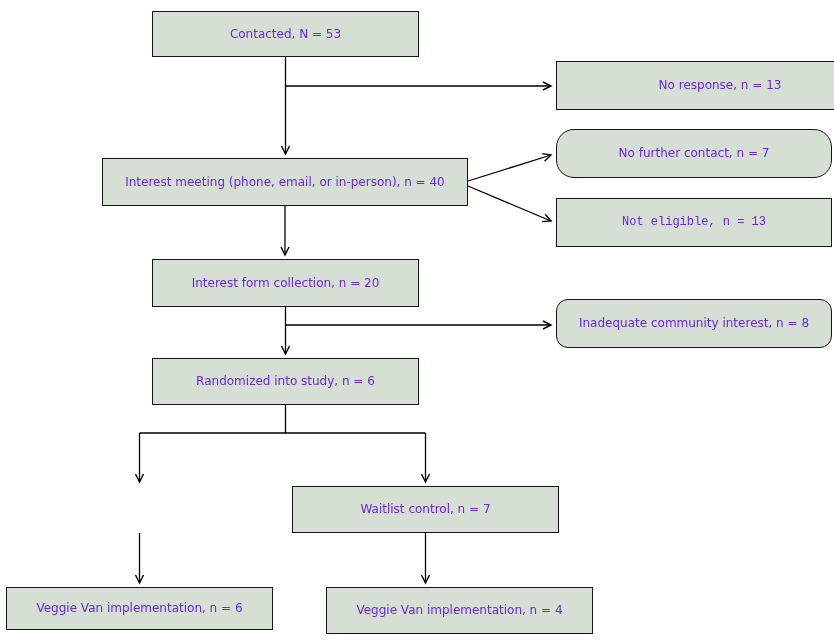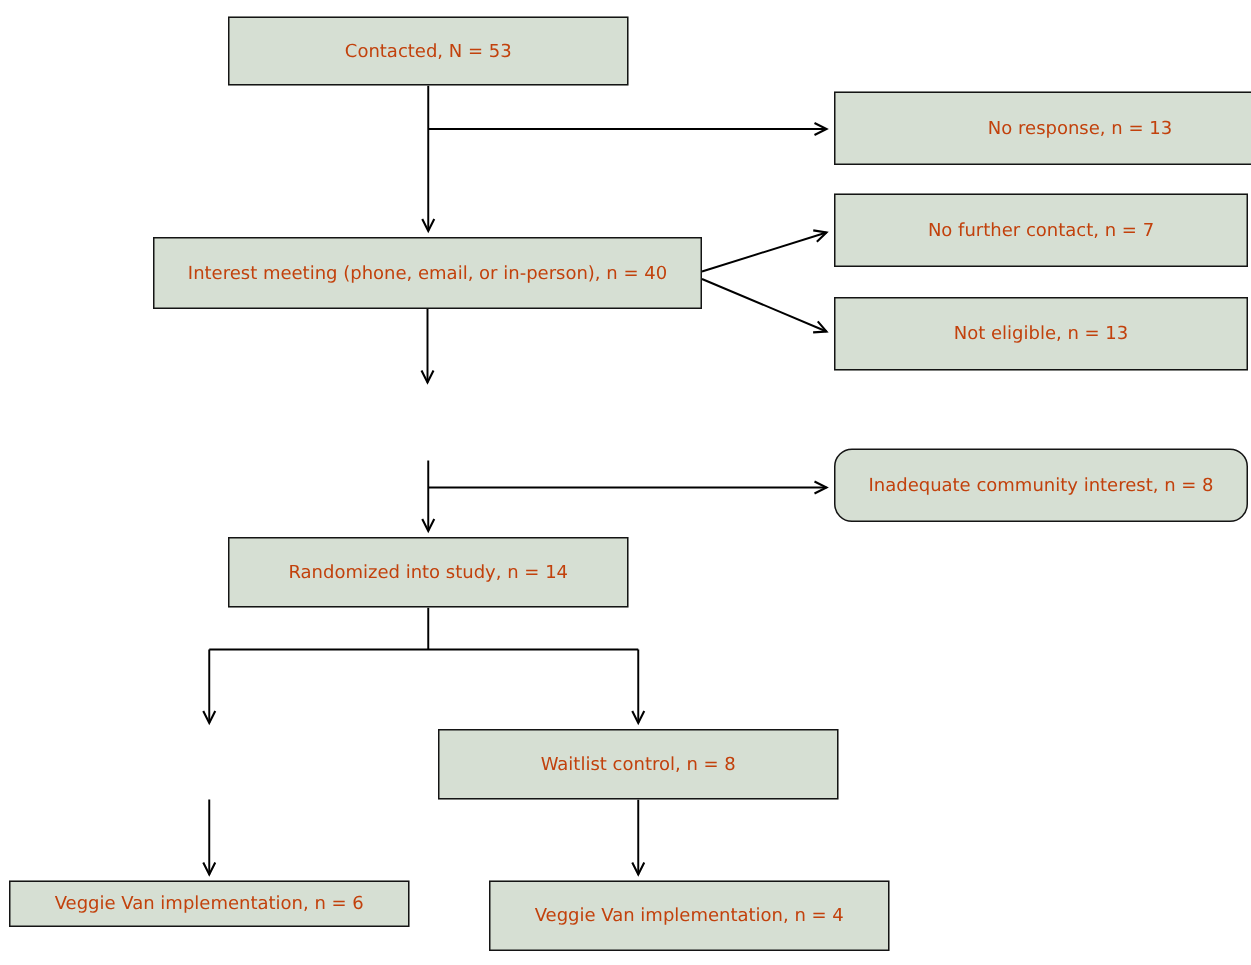--- a/index.html
+++ b/index.html
@@ -25,37 +25,37 @@
   .box {
     position: absolute;
     box-sizing: border-box;
     background: #d6dfd3;
     border: 1.5px solid #141414;
     display: flex;
     align-items: center;
     justify-content: center;
     text-align: center;
     font-size: 12px;
-    color: #c2410c;
+    color: #6d28d9;
     line-height: 1.25;
     padding: 2px 6px;
   }
   
   .b-contacted        { left: 152px; top: 11px;  width: 267px; height: 46px; }
   .b-interest-meeting { left: 102px; top: 158px; width: 366px; height: 48px; text-align: right; }
   .b-interest-form    { left: 152px; top: 259px; width: 267px; height: 48px; }
   .b-randomized       { left: 152px; top: 358px; width: 267px; height: 47px; }
   .b-intervention     { left: 6px;   top: 486px; width: 267px; height: 47px; }
   .b-waitlist         { left: 292px; top: 486px; width: 267px; height: 47px; }
-  .b-vv-intervention  { left: 6px;   top: 587px; width: 267px; height: 31px; }
+  .b-vv-intervention  { left: 6px;   top: 587px; width: 267px; height: 43px; }
   .b-vv-waitlist      { left: 292px; top: 587px; width: 267px; height: 47px; margin-left: 34px; }
   
   .b-no-response      { left: 556px; top: 61px;  width: 328px; height: 49px; }
-  .b-no-further       { left: 556px; top: 129px; width: 276px; height: 49px; }
-  .b-not-eligible     { left: 556px; top: 198px; width: 276px; height: 49px; }
+  .b-no-further       { left: 556px; top: 129px; width: 276px; height: 49px; border-radius: 18px; }
+  .b-not-eligible     { left: 556px; top: 198px; width: 276px; height: 49px; font-family: Liberation Mono, monospace; }
   .b-inadequate       { left: 556px; top: 299px; width: 276px; height: 49px; border-radius: 12px; }
 </style>
 </head>
 <body>
 
 <div id="stage">
 
   <svg id="connectors" viewBox="0 0 834 643" xmlns="http://www.w3.org/2000/svg">
     <defs>
       <marker id="openArrow" markerUnits="userSpaceOnUse" markerWidth="14" markerHeight="14" refX="10" refY="6" orient="auto">
@@ -77,19 +77,20 @@
       <path d="M 139.5 533 L 139.5 583" marker-end="url(#openArrow)"></path>
       <path d="M 425.5 533 L 425.5 583" marker-end="url(#openArrow)"></path>
     </g>
   </svg>
 
   <div class="box b-contacted">Contacted, N = 53</div>
   <div class="box b-no-response">No response, n = 13</div>
   <div class="box b-interest-meeting">Interest meeting (phone, email, or in-person), n = 40</div>
   <div class="box b-no-further">No further contact, n = 7</div>
   <div class="box b-not-eligible">Not eligible, n = 13</div>
+  <div class="box b-interest-form">Interest form collection, n = 20</div>
   <div class="box b-inadequate">Inadequate community interest, n = 8</div>
-  <div class="box b-randomized">Randomized into study, n = 14</div>
-  <div class="box b-waitlist">Waitlist control, n = 8</div>
+  <div class="box b-randomized">Randomized into study, n = 6</div>
+  <div class="box b-waitlist">Waitlist control, n = 7</div>
   <div class="box b-vv-intervention">Veggie Van implementation, n = 6</div>
   <div class="box b-vv-waitlist">Veggie Van implementation, n = 4</div>
 
 </div>
 
 </body></html>

